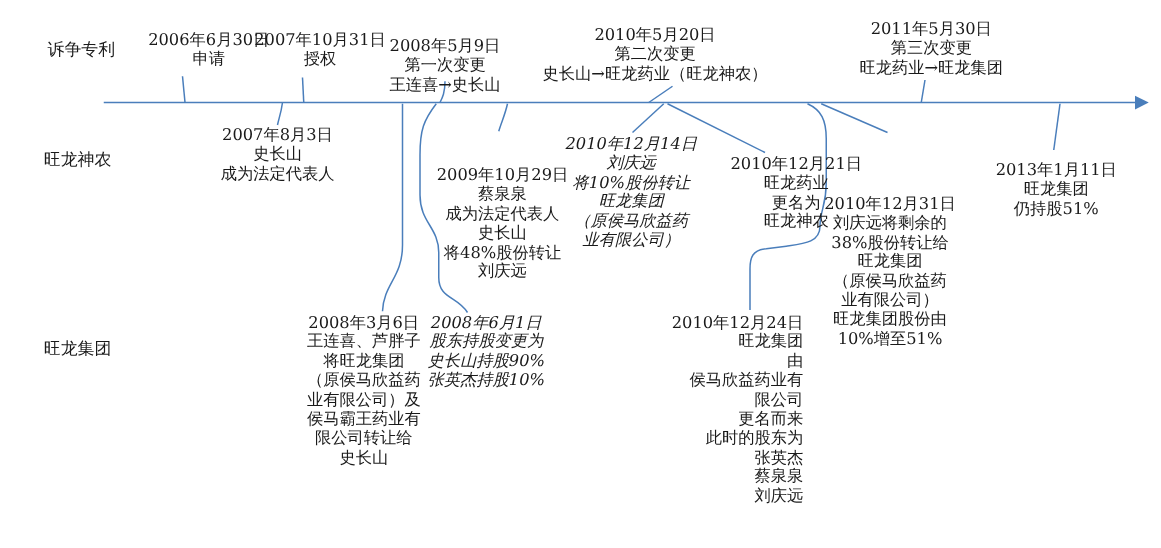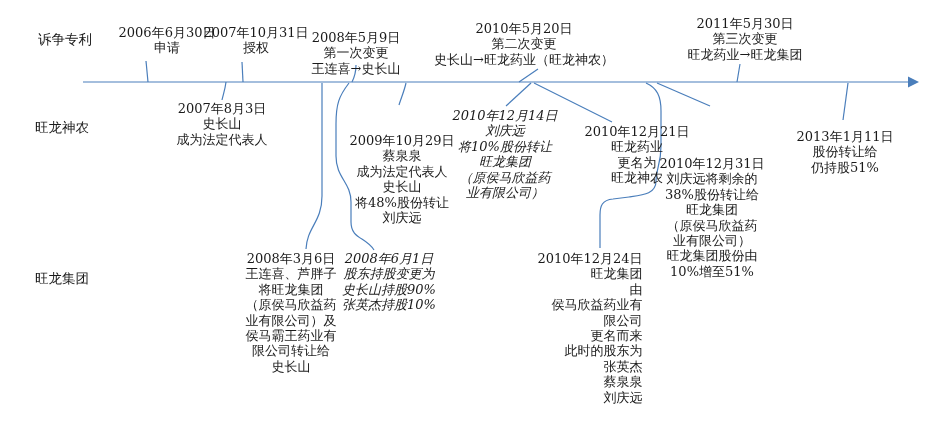--- a/index.html
+++ b/index.html
@@ -92,21 +92,21 @@
 旺龙神农</div>
   <div class="event" style="left:712px;top:108px;margin-top:48px;">2010年12月31日
 刘庆远将剩余的
 38%股份转让给
 旺龙集团
 （原侯马欣益药
 业有限公司）
 旺龙集团股份由
 10%增至51%</div>
   <div class="event" style="left:845px;top:129px;">2013年1月11日
-股份转让给
+旺龙集团
 仍持股51%</div>
 
   <div class="event" style="left:291px;top:251px;">2008年3月6日
 王连喜、芦胖子
 将旺龙集团
 （原侯马欣益药
 业有限公司）及
 侯马霸王药业有
 限公司转让给
 史长山</div>

